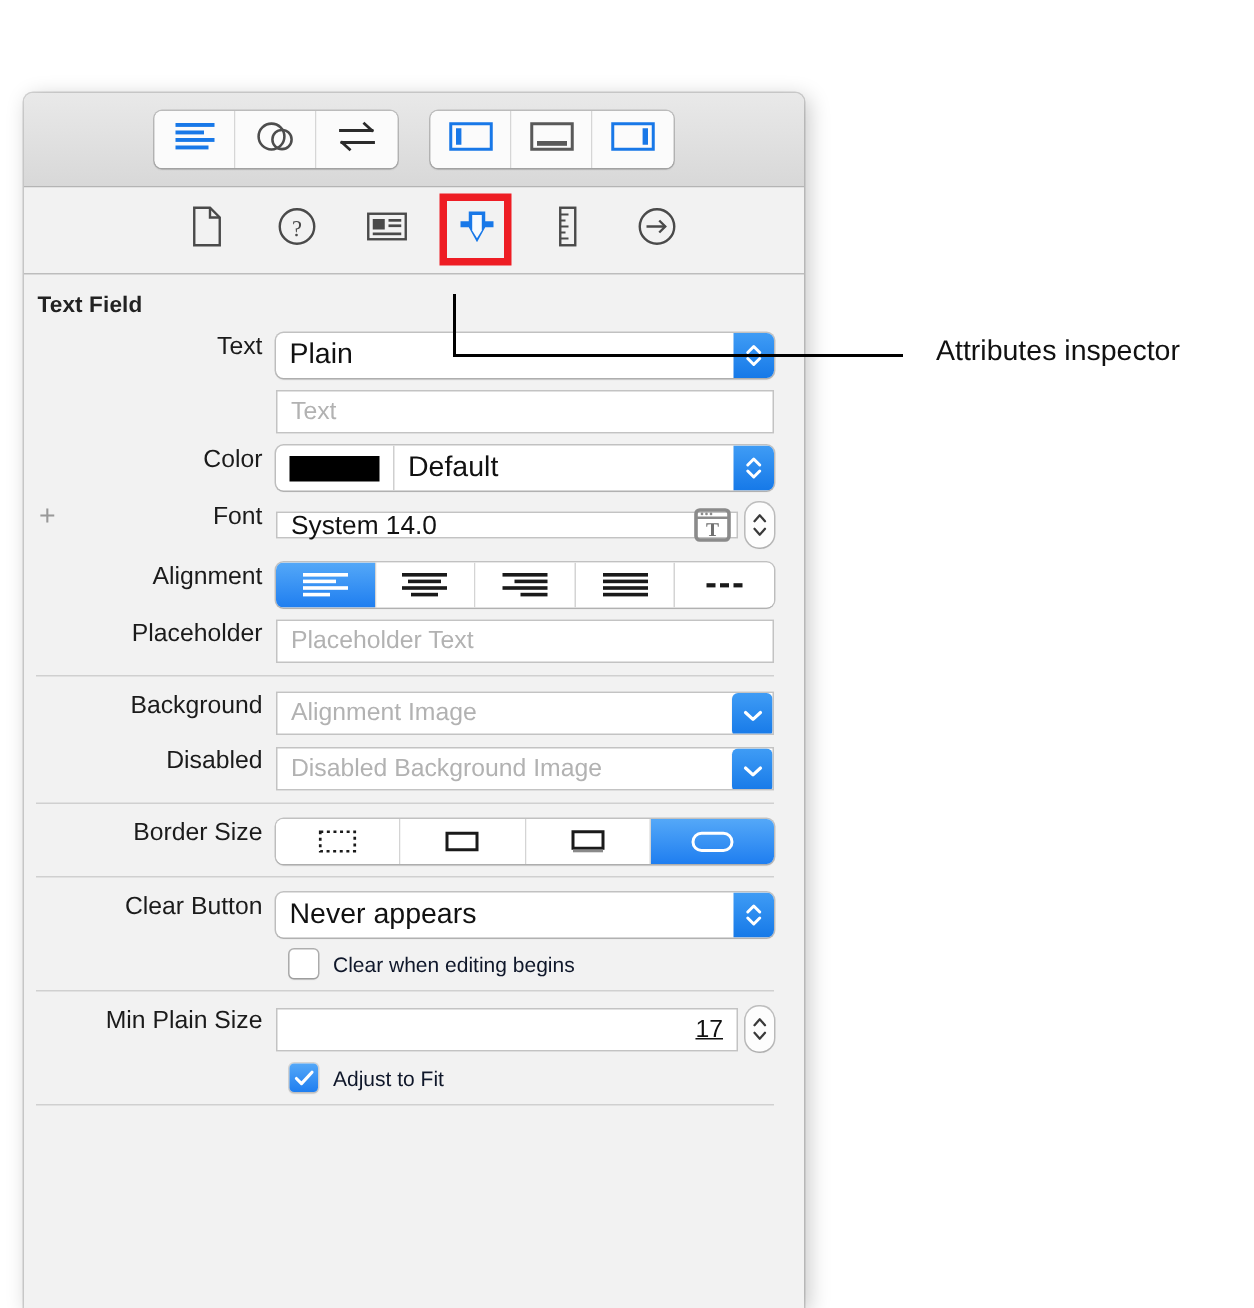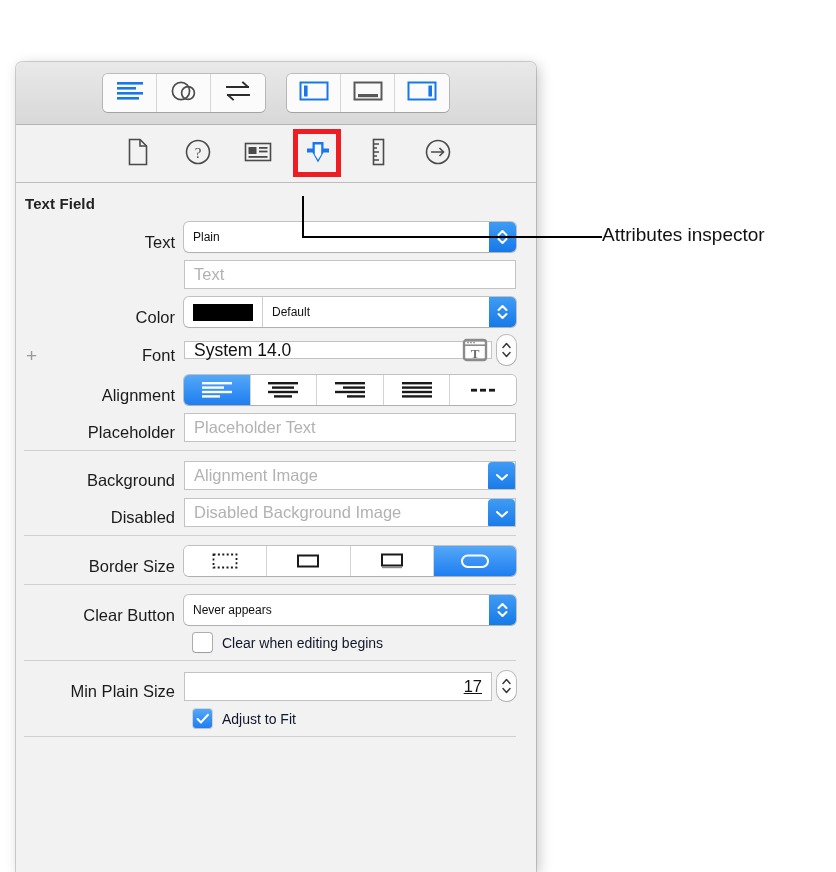--- a/index.html
+++ b/index.html
@@ -101,21 +101,21 @@
   }
   #panel-title {
     font-size: 15px;
     font-weight: bold;
     color: #222;
     padding: 12px 17px 10px 9px;
     letter-spacing: 0.1px;
   }
   .row {
     display: flex;
-    align-items: flex-end;
+    align-items: flex-start;
     padding: 0 20px 0 8px;
     margin-bottom: 8px;
     position: relative;
   }
   .row .plus {
     position: absolute;
     left: 10px;
     color: #999;
     font-size: 19px;
     line-height: 1;
@@ -139,21 +139,21 @@
     background: #ffffff;
     border-radius: 5px;
     box-shadow: 0 0 0 1px rgba(0,0,0,0.20), 0 1px 1px rgba(0,0,0,0.10);
     display: flex;
     align-items: center;
     position: relative;
     overflow: hidden;
   }
   .popup .ptext {
     padding-left: 9px;
-    font-size: 12px;
+    font-size: 19px;
     color: #111;
     flex: 1;
     white-space: nowrap;
     overflow: hidden;
   }
   .popup .parrow {
     width: 27px;
     height: 100%;
     background: linear-gradient(to bottom, #3f9cf5 0%, #1679e8 100%);
     display: flex;
@@ -328,21 +328,21 @@
   #callout-h {
     position: absolute;
     left: 302px;
     top: 236px;
     width: 300px;
     height: 2px;
     background: #000;
   }
   #callout-label {
     position: absolute;
-    left: 602px;
+    left: 624px;
     top: 224px;
     font-size: 19px;
     color: #111;
     white-space: nowrap;
   }
 </style>
 </head>
 <body>
 
 <div id="window">

